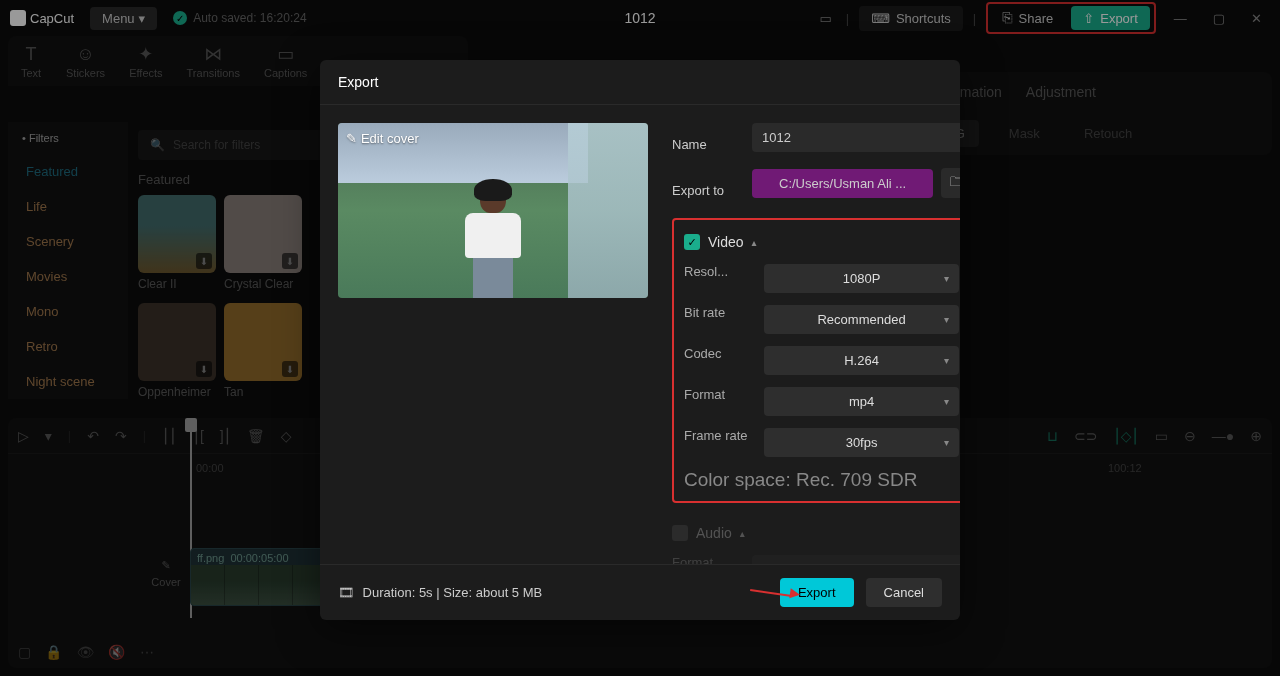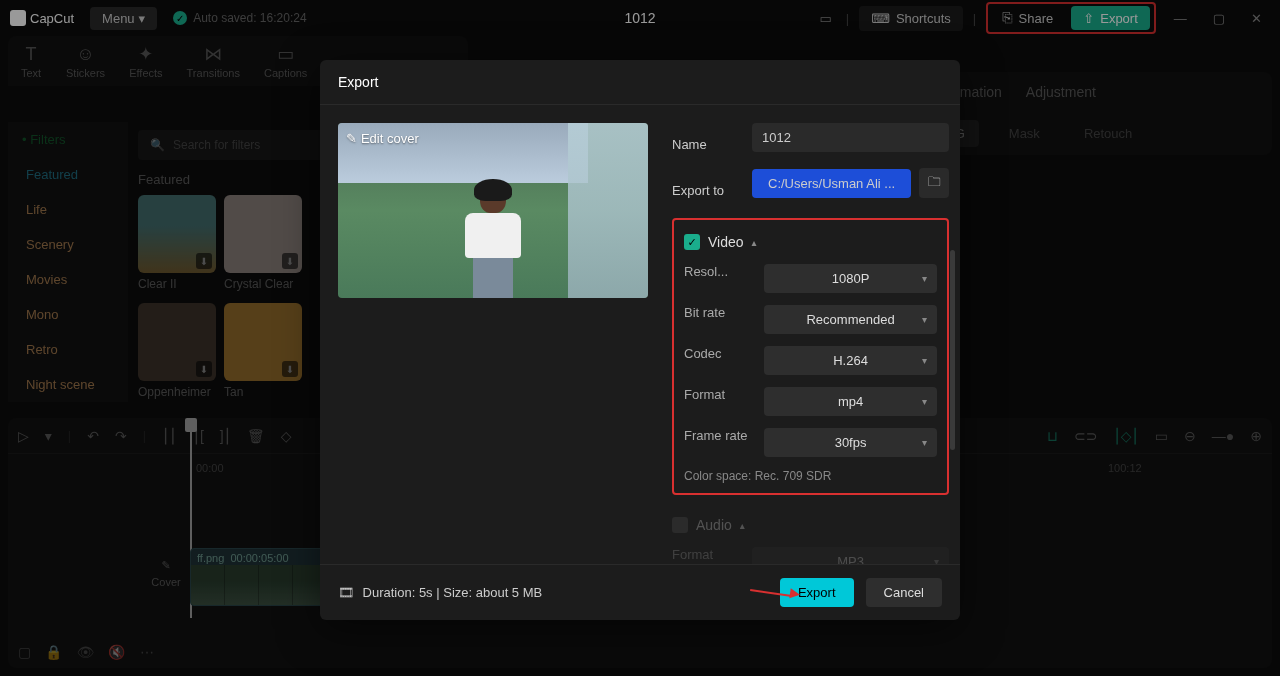--- a/index.html
+++ b/index.html
@@ -20,21 +20,21 @@
 .share-btn { background: transparent; color: #ccc; padding: 4px 10px; border-radius: 4px; display: flex; align-items: center; gap: 6px; cursor: pointer; font-size: 13px; }
 .export-top-btn { background: #1aad8c; color: #fff; padding: 4px 12px; border-radius: 4px; display: flex; align-items: center; gap: 6px; cursor: pointer; font-size: 13px; font-weight: 500; }
 .win-btn { color: #888; cursor: pointer; padding: 4px 8px; }
 
 
 .main-bg { position: absolute; top: 36px; left: 0; right: 0; bottom: 0; background: #0d0d0d; opacity: 0.6; }
 .tool-tabs { height: 50px; background: #141414; display: flex; align-items: center; padding: 0 12px; gap: 24px; border-radius: 8px 8px 0 0; margin: 0 8px; width: 460px; }
 .tool-tab { display: flex; flex-direction: column; align-items: center; gap: 2px; color: #888; font-size: 11px; cursor: pointer; }
 .tool-tab-icon { width: 22px; height: 22px; display: flex; align-items: center; justify-content: center; font-size: 18px; }
 .filter-sidebar { position: absolute; top: 86px; left: 8px; width: 120px; background: #141414; }
-.filter-title { color: #15803d; font-size: 13px; padding: 10px 14px; }
+.filter-title { color: #ffffff; font-size: 11px; padding: 10px 14px; }
 .filter-item { color: #fdba74; font-size: 13px; padding: 10px 18px; cursor: pointer; }
 .filter-item.active { color: #2aa8c8; }
 .filter-grid { position: absolute; top: 86px; left: 130px; width: 340px; padding: 8px; }
 .filter-search { background: #1c1c1c; color: #666; padding: 8px 12px; border-radius: 4px; margin-bottom: 12px; display: flex; align-items: center; gap: 8px; font-size: 12px; width: 310px; }
 .filter-section-title { color: #888; font-size: 13px; margin-bottom: 8px; }
 .filter-thumbs { display: flex; gap: 8px; flex-wrap: wrap; }
 .filter-thumb { width: 78px; }
 .filter-thumb-img { width: 78px; height: 78px; background: #333; border-radius: 6px; position: relative; }
 .filter-thumb-name { color: #888; font-size: 12px; margin-top: 4px; }
 .dl-badge { position: absolute; bottom: 4px; right: 4px; width: 16px; height: 16px; background: rgba(0,0,0,0.6); border-radius: 3px; display: flex; align-items: center; justify-content: center; font-size: 10px; color: #ccc; }
@@ -74,33 +74,33 @@
 .cover-head { width: 26px; height: 30px; background: #5a3a2a; border-radius: 50% 50% 40% 40%; margin: 0 auto; position: relative; }
 .cover-hair { position: absolute; top: -4px; left: -6px; right: -6px; height: 22px; background: #1a1a1a; border-radius: 50% 50% 30% 30%; }
 .cover-torso { width: 56px; height: 45px; background: #f0f0f0; margin: 0 auto; border-radius: 8px 8px 4px 4px; }
 .cover-legs { width: 40px; height: 45px; background: #7a8a9a; margin: 0 auto; }
 .edit-cover-btn { position: absolute; top: 8px; left: 8px; color: #fff; font-size: 13px; font-weight: 500; display: flex; align-items: center; gap: 4px; cursor: pointer; text-shadow: 0 1px 2px rgba(0,0,0,0.5); }
 .modal-right { flex: 1; display: flex; flex-direction: column; }
 .form-row { display: flex; align-items: flex-end; margin-bottom: 16px; }
 .form-label { width: 80px; color: #ccc; font-size: 13px; }
 .form-input { flex: 1; background: #2a2a2a; color: #ccc; padding: 7px 10px; border-radius: 4px; border: none; font-size: 13px; }
 .path-row { display: flex; align-items: center; gap: 8px; }
-.path-input { flex: 1; background: #1d4ed8; color: #ccc; padding: 7px 16px; border-radius: 4px; font-size: 13px; white-space: nowrap; overflow: hidden; }
+.path-input { flex: 1; background: #701a75; color: #ccc; padding: 7px 27px; border-radius: 4px; font-size: 13px; white-space: nowrap; overflow: hidden; }
 .folder-btn { width: 30px; height: 30px; background: #2a2a2a; border-radius: 4px; display: flex; align-items: center; justify-content: center; cursor: pointer; color: #ccc; }
 .video-section { border: 2px solid #d83030; border-radius: 4px; padding: 14px 10px 10px 10px; margin-top: 4px; position: relative; }
 .section-header { display: flex; align-items: center; gap: 8px; margin-bottom: 14px; }
 .checkbox { width: 16px; height: 16px; background: #1aad8c; border-radius: 3px; display: flex; align-items: center; justify-content: center; color: #000; font-size: 11px; cursor: pointer; }
 .checkbox.off { background: #3a3a3a; }
 .section-title { color: #ddd; font-size: 14px; font-weight: 500; }
 .caret { color: #888; font-size: 10px; }
 .setting-row { display: flex; margin-bottom: 12px; }
 .setting-label { width: 80px; color: #aaa; font-size: 13px; white-space: nowrap; overflow: hidden; text-overflow: ellipsis; }
 .dropdown { flex: 1; background: #2e2e2e; color: #ddd; padding: 7px 10px; border-radius: 4px; display: flex; align-items: center; justify-content: center; position: relative; cursor: pointer; font-size: 13px; }
 .dropdown-caret { position: absolute; right: 10px; color: #888; font-size: 10px; }
-.color-space { color: #888; font-size: 12px; margin-top: 4px; }
+.color-space { color: #888; font-size: 19px; margin-top: 4px; }
 .scrollbar { position: absolute; right: -8px; top: 30px; width: 5px; height: 200px; background: #3a3a3a; border-radius: 3px; }
 .audio-section { margin-top: 22px; opacity: 0.5; }
 .modal-footer { height: 56px; border-top: 1px solid #2a2a2a; display: flex; align-items: center; padding: 0 18px; }
 .duration-info { color: #ccc; font-size: 13px; display: flex; align-items: center; gap: 8px; }
 .footer-right { margin-left: auto; display: flex; align-items: center; gap: 12px; }
 .arrow-annotation { position: absolute; right: 160px; bottom: 18px; width: 50px; height: 20px; }
 .arrow-line { position: absolute; top: 10px; left: 0; right: 8px; height: 2px; background: #d83030; transform: rotate(8deg); }
 .arrow-head { position: absolute; right: 0; top: 7px; width: 0; height: 0; border-left: 10px solid #d83030; border-top: 5px solid transparent; border-bottom: 5px solid transparent; transform: rotate(8deg); }
 .export-main-btn { background: #00c8d8; color: #000; padding: 7px 18px; border-radius: 4px; cursor: pointer; font-size: 13px; font-weight: 500; border: none; }
 .cancel-btn { background: #2e2e2e; color: #ddd; padding: 7px 18px; border-radius: 4px; cursor: pointer; font-size: 13px; border: none; }

